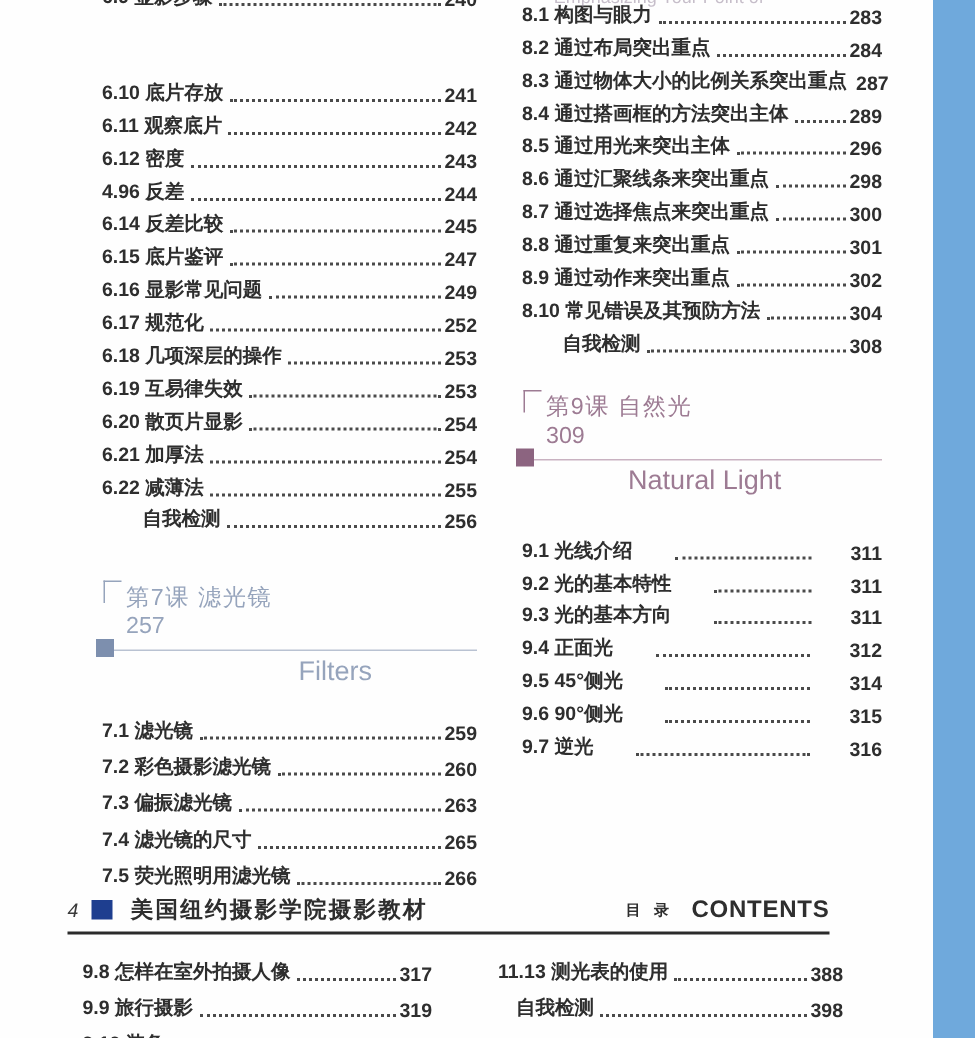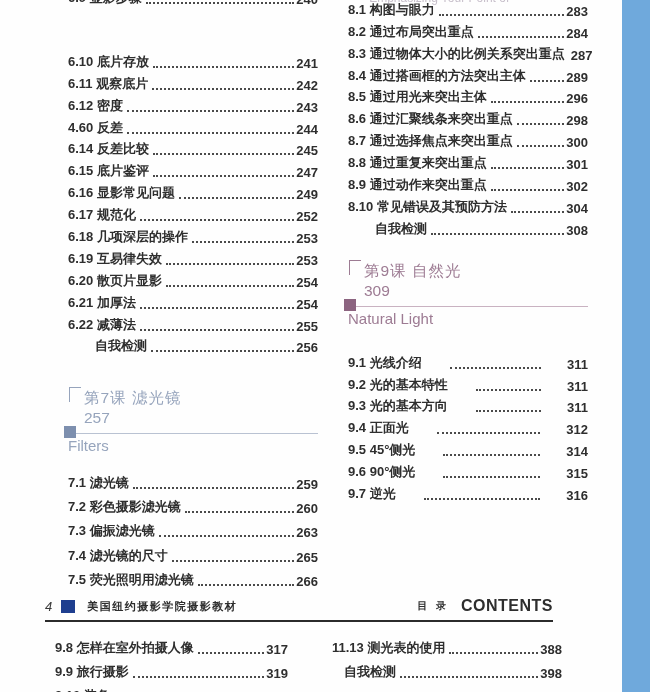--- a/index.html
+++ b/index.html
@@ -50,37 +50,37 @@
   .sec9 .sec-head { border-bottom:1px solid var(--section9-line,#c9b2c1); }
   .sec-corner {
     position:absolute; left:1px; top:3px; width:11px; height:14px;
     border-left:1.5px solid currentColor; border-top:1.5px solid currentColor;
   }
   .sec-square { position:absolute; left:-4px; bottom:-5px; width:12px; height:12px; }
   .sec7 .sec-square { background:var(--section7-square,#7d8fae); }
   .sec9 .sec-square { background:var(--section9-square,#8c6480); }
   .sec-fill { flex:1; }
   .sec-page { font-size:15.5px; letter-spacing:0; }
-  .sec-sub { width:72%; text-align:left; font-size:15px; margin-top:3px; }
+  .sec-sub { width:72%; text-align:right; font-size:18px; margin-top:3px; }
 
   .rows-after-sec { margin-top:16px; }
   .col-right .rows-after-sec { margin-top:26px; }
 
   .col-right .rows-8 { }
   .col-left .rows-6 { padding-top:0;margin-top:43px; }
 
   
   .footer {
     position:absolute; left:45px; top:597px; width:508px;
     display:flex; align-items:center;
     border-bottom:2px solid #2b2b2b; padding-bottom:5px;
   }
   .f-page { font-style:italic; font-size:13px; margin-right:9px; color:#3a3a3a; }
   .f-square { width:14px; height:13px; background:var(--footer-square,#1e3e8f); margin-right:12px; }
-  .f-title { font-size:11px; font-weight:700; letter-spacing:1.5px;text-align:center; }
+  .f-title { font-size:15px; font-weight:700; letter-spacing:1.5px;text-align:center; }
   .f-fill { flex:1; }
   .f-cn { font-size:10px; font-weight:700; letter-spacing:3px; margin-right:12px; }
   .f-en { font-size:16px; font-weight:700; letter-spacing:.5px; }
 
   
   .next-left  { position:absolute; left:55px;  top:636px; width:233px; }
   .next-right { position:absolute; left:332px; top:636px; width:230px; }
   .next-left .toc-row, .next-right .toc-row { height:24px; }
   .next-right .indent { padding-left:12px; }
 </style>
@@ -113,21 +113,21 @@
           <span class="pg">242</span>
         </div>
 
         <div class="toc-row">
           <span class="lbl">6.12 密度</span>
           <span class="leader"></span>
           <span class="pg">243</span>
         </div>
 
         <div class="toc-row">
-          <span class="lbl">4.60 反差</span>
+          <span class="lbl">4.96 反差</span>
           <span class="leader"></span>
           <span class="pg">244</span>
         </div>
 
         <div class="toc-row">
           <span class="lbl">6.14 反差比较</span>
           <span class="leader"></span>
           <span class="pg">245</span>
         </div>
 

